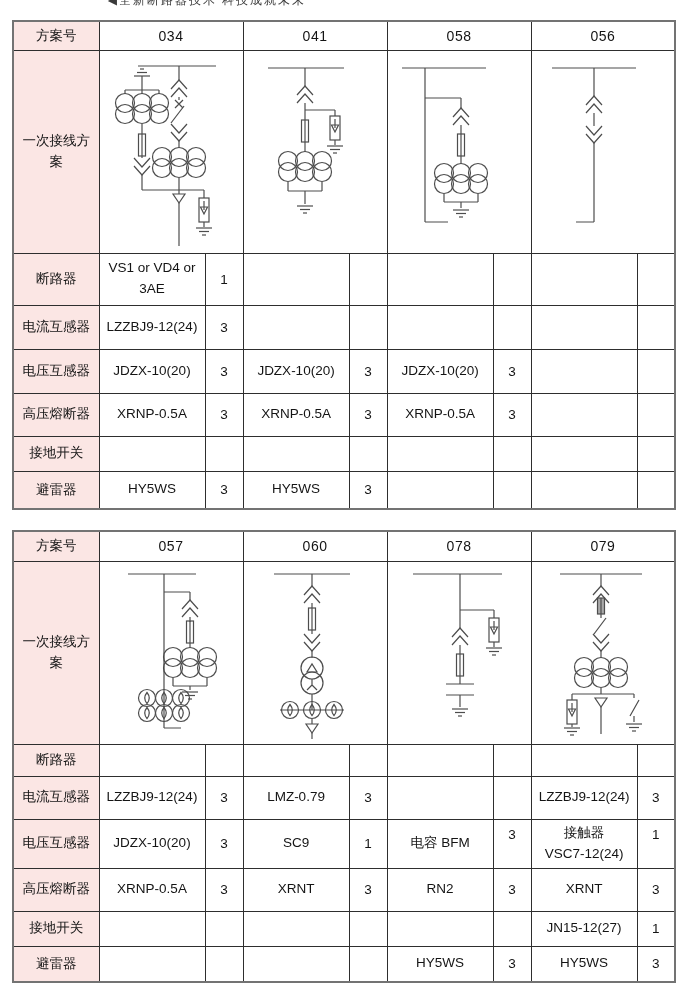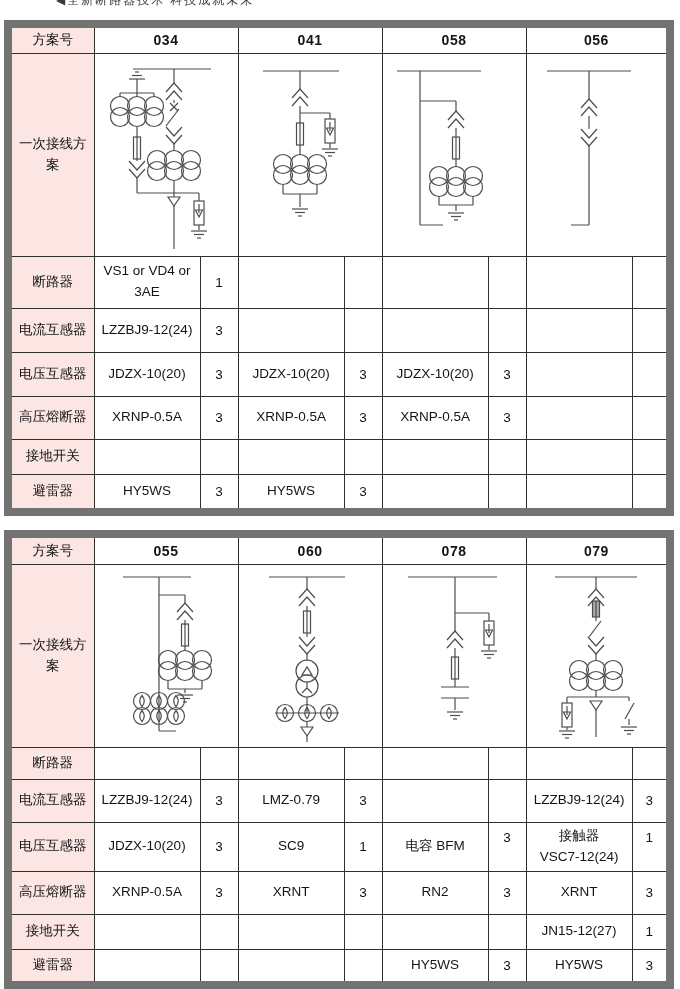--- a/index.html
+++ b/index.html
@@ -2,37 +2,37 @@
 <html><head>
 <meta charset="utf-8">
 <style>
   html,body{margin:0;padding:0;}
   body{
     width:680px;height:989px;background:#ffffff;position:relative;
     font-family:"Liberation Sans","DejaVu Sans",sans-serif;color:#141414;
     overflow:hidden;
   }
   .top-frag{
-    position:absolute;top:0;left:56px;width:250px;height:6px;overflow:hidden;
+    position:absolute;top:0;left:56px;width:250px;height:6px;overflow:hidden;text-align:right;
   }
   .top-frag span{
     display:block;transform:translateY(-8px);font-size:12px;color:#3a3a3a;
     letter-spacing:2px;font-family:"Liberation Serif","DejaVu Serif",serif;white-space:nowrap;
   }
   table.scheme{
-    position:absolute;left:4px;width:662px;border-collapse:collapse;table-layout:fixed;
-    border:8px solid #737373;
+    position:absolute;left:12px;width:662px;border-collapse:collapse;table-layout:fixed;
+    border:2px solid #737373;
   }
   #t1{top:20px;} #t2{top:530px;}
   td{border:1.5px solid #2e2e2e;text-align:center;vertical-align:middle;padding:1px 2px;}
   td.lbl{
     background:#fbe6e4;font-family:"Liberation Serif","DejaVu Serif",serif;
     font-size:13.5px;padding:2px 7px;line-height:1.5;
   }
-  td.sch{font-size:14px;font-weight:700;letter-spacing:.5px;}
+  td.sch{font-size:14px;font-weight:400;letter-spacing:.5px;}
   td.name{font-size:13.5px;line-height:1.55;white-space:pre-line;}
   td.qty{font-size:13.5px;}
   td.vtop{vertical-align:top;padding-top:7px;}
   td.diag{padding:0;vertical-align:middle;}
   svg.wd{display:block;margin:0 auto;color:#4d4d4d;}
   svg.wd *{stroke:currentColor;stroke-width:1.2;fill:none;stroke-linecap:butt;}
   svg.wd .shade{fill:#a9a9a9;}
   #symdefs{position:absolute;width:0;height:0;overflow:hidden;}
 </style>
 </head>
@@ -249,21 +249,21 @@
     <col style="width:106px">
       <col style="width:38px">
       <col style="width:106px">
     <col style="width:38px">
       <col style="width:106px">
       <col style="width:38px">
   </colgroup>
   <tbody>
       <tr style="height:30px">
     <td class="lbl">方案号</td>
-    <td class="sch" colspan="2">055</td>
+    <td class="sch" colspan="2">057</td>
     <td class="sch" colspan="2">060</td>
     <td class="sch" colspan="2">078</td>
     <td class="sch" colspan="2">079</td>
   </tr>
   <tr style="height:183px">
     <td class="lbl">一次接线方案</td>
     <td class="diag" colspan="2">
       <svg class="wd" width="142" height="181" viewBox="0 0 142 181">
         <path d="M28 12 H96 M64 12 V166 M64 166 H81"></path>
         <path d="M64 30 H90 M90 30 V38"></path>

